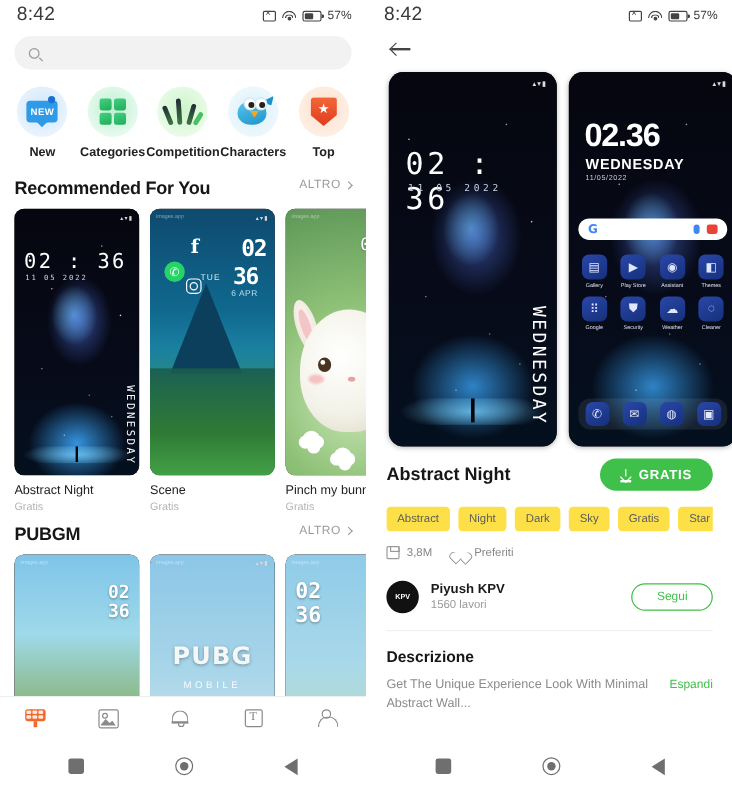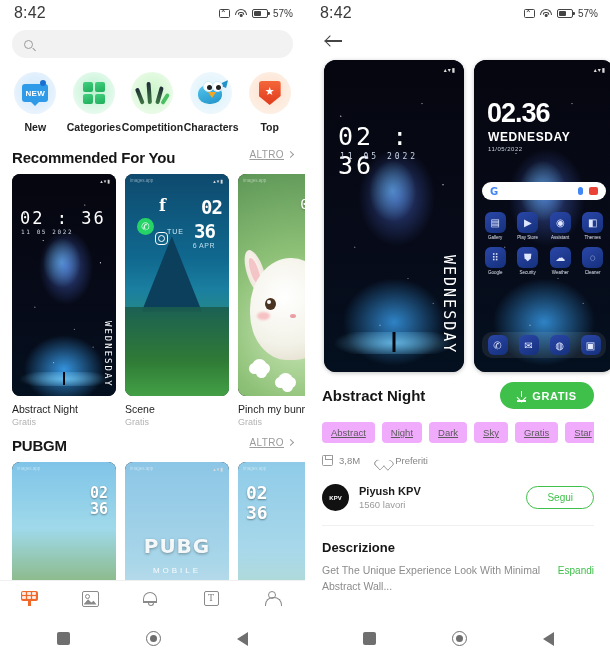--- a/index.html
+++ b/index.html
@@ -90,21 +90,21 @@
              border-radius:3px; transform-origin: bottom center;}
   .grass i:nth-child(1){ left:3px; height:17px; transform: rotate(-22deg);}
   .grass i:nth-child(2){ left:10px; height:22px; transform: rotate(-4deg);}
   .grass i:nth-child(3){ left:17px; height:18px; transform: rotate(16deg);}
   .grass i:nth-child(4){ left:22px; height:12px; transform: rotate(32deg); background:#4bbf63;}
 
   
   .sec-head { display:flex; align-items:flex-start; justify-content:space-between;
               padding: 10px 12px 8px; }
   .sec-title { font-size: 15px; font-weight: bold; color: #161616; letter-spacing:-.2px;}
-  .sec-more { font-size: 10px; color: #9b9b9b; display:flex; align-items:center; gap:4px; letter-spacing:.4px;text-decoration:underline;}
+  .sec-more { font-size: 10px; color: #9b9b9b; display:flex; align-items:center; gap:4px; letter-spacing:.4px;}
   .chev { width:5px;height:5px;border-right:1.3px solid #9b9b9b;border-top:1.3px solid #9b9b9b;transform:rotate(45deg);}
 
   
   .cards { display:flex; gap:9px; padding: 0 12px; }
   .card { width: 104px; flex: none; }
   .card .thumb { width: 104px; height: 222px; border-radius: 8px; overflow: hidden; position: relative; background:#111; }
   .card .cname { font-size: 10.5px; color: #1e1e1e; margin-top: 7px; white-space: nowrap; overflow:hidden; }
   .card .cprice { font-size: 9px; color: #b3b3b3; margin-top: 2px; }
   .mini-status { position:absolute; top:4px; right:5px; font-size:5px; color:#d8d8d8; letter-spacing:1px;}
   .mini-watermark { position:absolute; top:4px; left:5px; font-size:4.5px; color:rgba(255,255,255,.45);}
@@ -272,22 +272,22 @@
   .d-title { font-size:15px; font-weight:bold; color:#161616; }
   .btn-free { background:#3fc04a; color:#fff; border-radius:16px; height:27px; min-width:94px;
               display:flex; align-items:center; justify-content:center; gap:6px; font-size:11px;
               font-weight:bold; letter-spacing:.6px; padding:0 14px;}
   .dl-ic { width:9px;height:10px;position:relative;}
   .dl-ic:before{content:"";position:absolute;left:3.5px;top:0;width:1.6px;height:6px;background:#fff;}
   .dl-ic:after{content:"";position:absolute;left:1px;top:3.5px;width:6px;height:6px;border-left:1.6px solid #fff;
                border-bottom:1.6px solid #fff;transform:rotate(-45deg);}
   .dl-base{ position:absolute; left:0; bottom:-1px; width:9px;height:1.5px;background:#fff;}
   .tags { display:flex; gap:7px; margin-top:13px; overflow:hidden; }
-  .tag { background:#f0abfc; color:#5c5c5c; font-size:9.5px; padding:5px 9px; border-radius:4px;
-         white-space:nowrap; flex:none;text-decoration:underline;}
+  .tag { background:#fde047; color:#5c5c5c; font-size:9.5px; padding:5px 9px; border-radius:4px;
+         white-space:nowrap; flex:none;}
   .stats { display:flex; align-items:center; gap:18px; margin-top:12px; }
   .stat { display:flex; align-items:center; gap:6px; font-size:9.5px; color:#868686; }
   .save-ic { width:11px;height:11px;border:1.3px solid #9a9a9a;border-radius:1.5px;position:relative;}
   .save-ic:before{content:"";position:absolute;left:2px;top:-1px;width:6px;height:4px;border:1.2px solid #9a9a9a;border-top:none;}
   .heart { width:11px;height:10px;position:relative;}
   .heart:before,.heart:after{content:"";position:absolute;top:0;width:5.5px;height:8px;background:transparent;
        border:1.3px solid #9a9a9a;border-radius:5px 5px 0 0;}
   .heart:before{left:0;transform:rotate(-45deg);transform-origin:bottom right;border-right:none;}
   .heart:after{right:0;transform:rotate(45deg);transform-origin:bottom left;border-left:none;}
   .author { display:flex; align-items:center; gap:10px; margin-top:18px; padding-bottom:14px;

